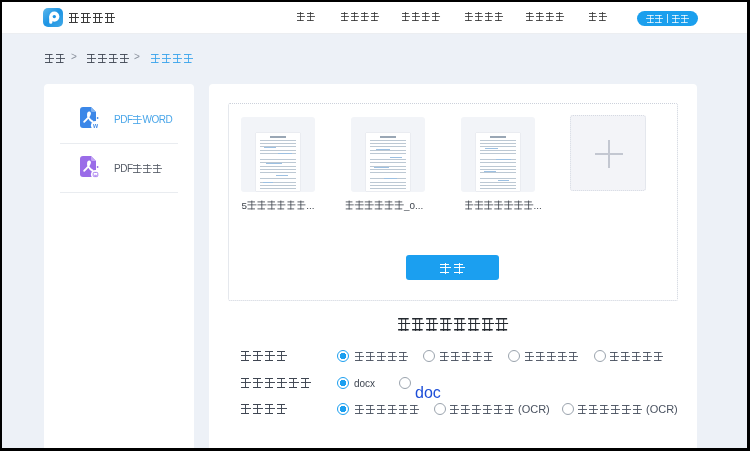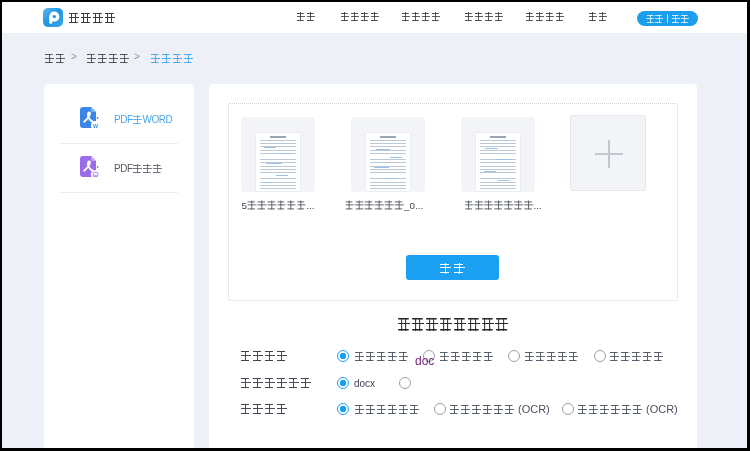--- a/index.html
+++ b/index.html
@@ -169,21 +169,21 @@
   <span class="opt" style="left:439px;top:356px"><i class="c"></i><i class="c"></i><i class="c"></i><i class="c"></i><i class="c"></i></span>
   <span class="ra off" style="left:514px;top:356px"></span>
   <span class="opt" style="left:524px;top:356px"><i class="c"></i><i class="c"></i><i class="c"></i><i class="c"></i><i class="c"></i></span>
   <span class="ra off" style="left:600px;top:356px"></span>
   <span class="opt" style="left:609px;top:356px"><i class="c"></i><i class="c"></i><i class="c"></i><i class="c"></i><i class="c"></i></span>
 
   <span class="lab" style="left:240px;top:383px"><i class="c"></i><i class="c"></i><i class="c"></i><i class="c"></i><i class="c"></i><i class="c"></i></span>
   <span class="ra on" style="left:343px;top:383px"></span>
   <span class="opt" style="left:354px;top:383px;font-size:10px;color:#3f4652">docx</span>
   <span class="ra off" style="left:405px;top:383px"></span>
-  <span class="opt" style="left:415px;top:361px;font-size:12px;color:#701a75">doc</span>
+  <span class="opt" style="left:415px;top:393px;font-size:16px;color:#1d4ed8">doc</span>
 
   <span class="lab" style="left:240px;top:409px"><i class="c"></i><i class="c"></i><i class="c"></i><i class="c"></i></span>
   <span class="ra on" style="left:343px;top:409px"></span>
   <span class="opt" style="left:354px;top:409px"><i class="c"></i><i class="c"></i><i class="c"></i><i class="c"></i><i class="c"></i><i class="c"></i></span>
   <span class="ra off" style="left:440px;top:409px"></span>
   <span class="opt" style="left:449px;top:409px"><i class="c"></i><i class="c"></i><i class="c"></i><i class="c"></i><i class="c"></i><i class="c"></i>&nbsp;(OCR)</span>
   <span class="ra off" style="left:568px;top:409px"></span>
   <span class="opt" style="left:577px;top:409px"><i class="c"></i><i class="c"></i><i class="c"></i><i class="c"></i><i class="c"></i><i class="c"></i>&nbsp;(OCR)</span>
 
   <div class="fr" style="left:0;top:0;width:750px;height:2px"></div>

